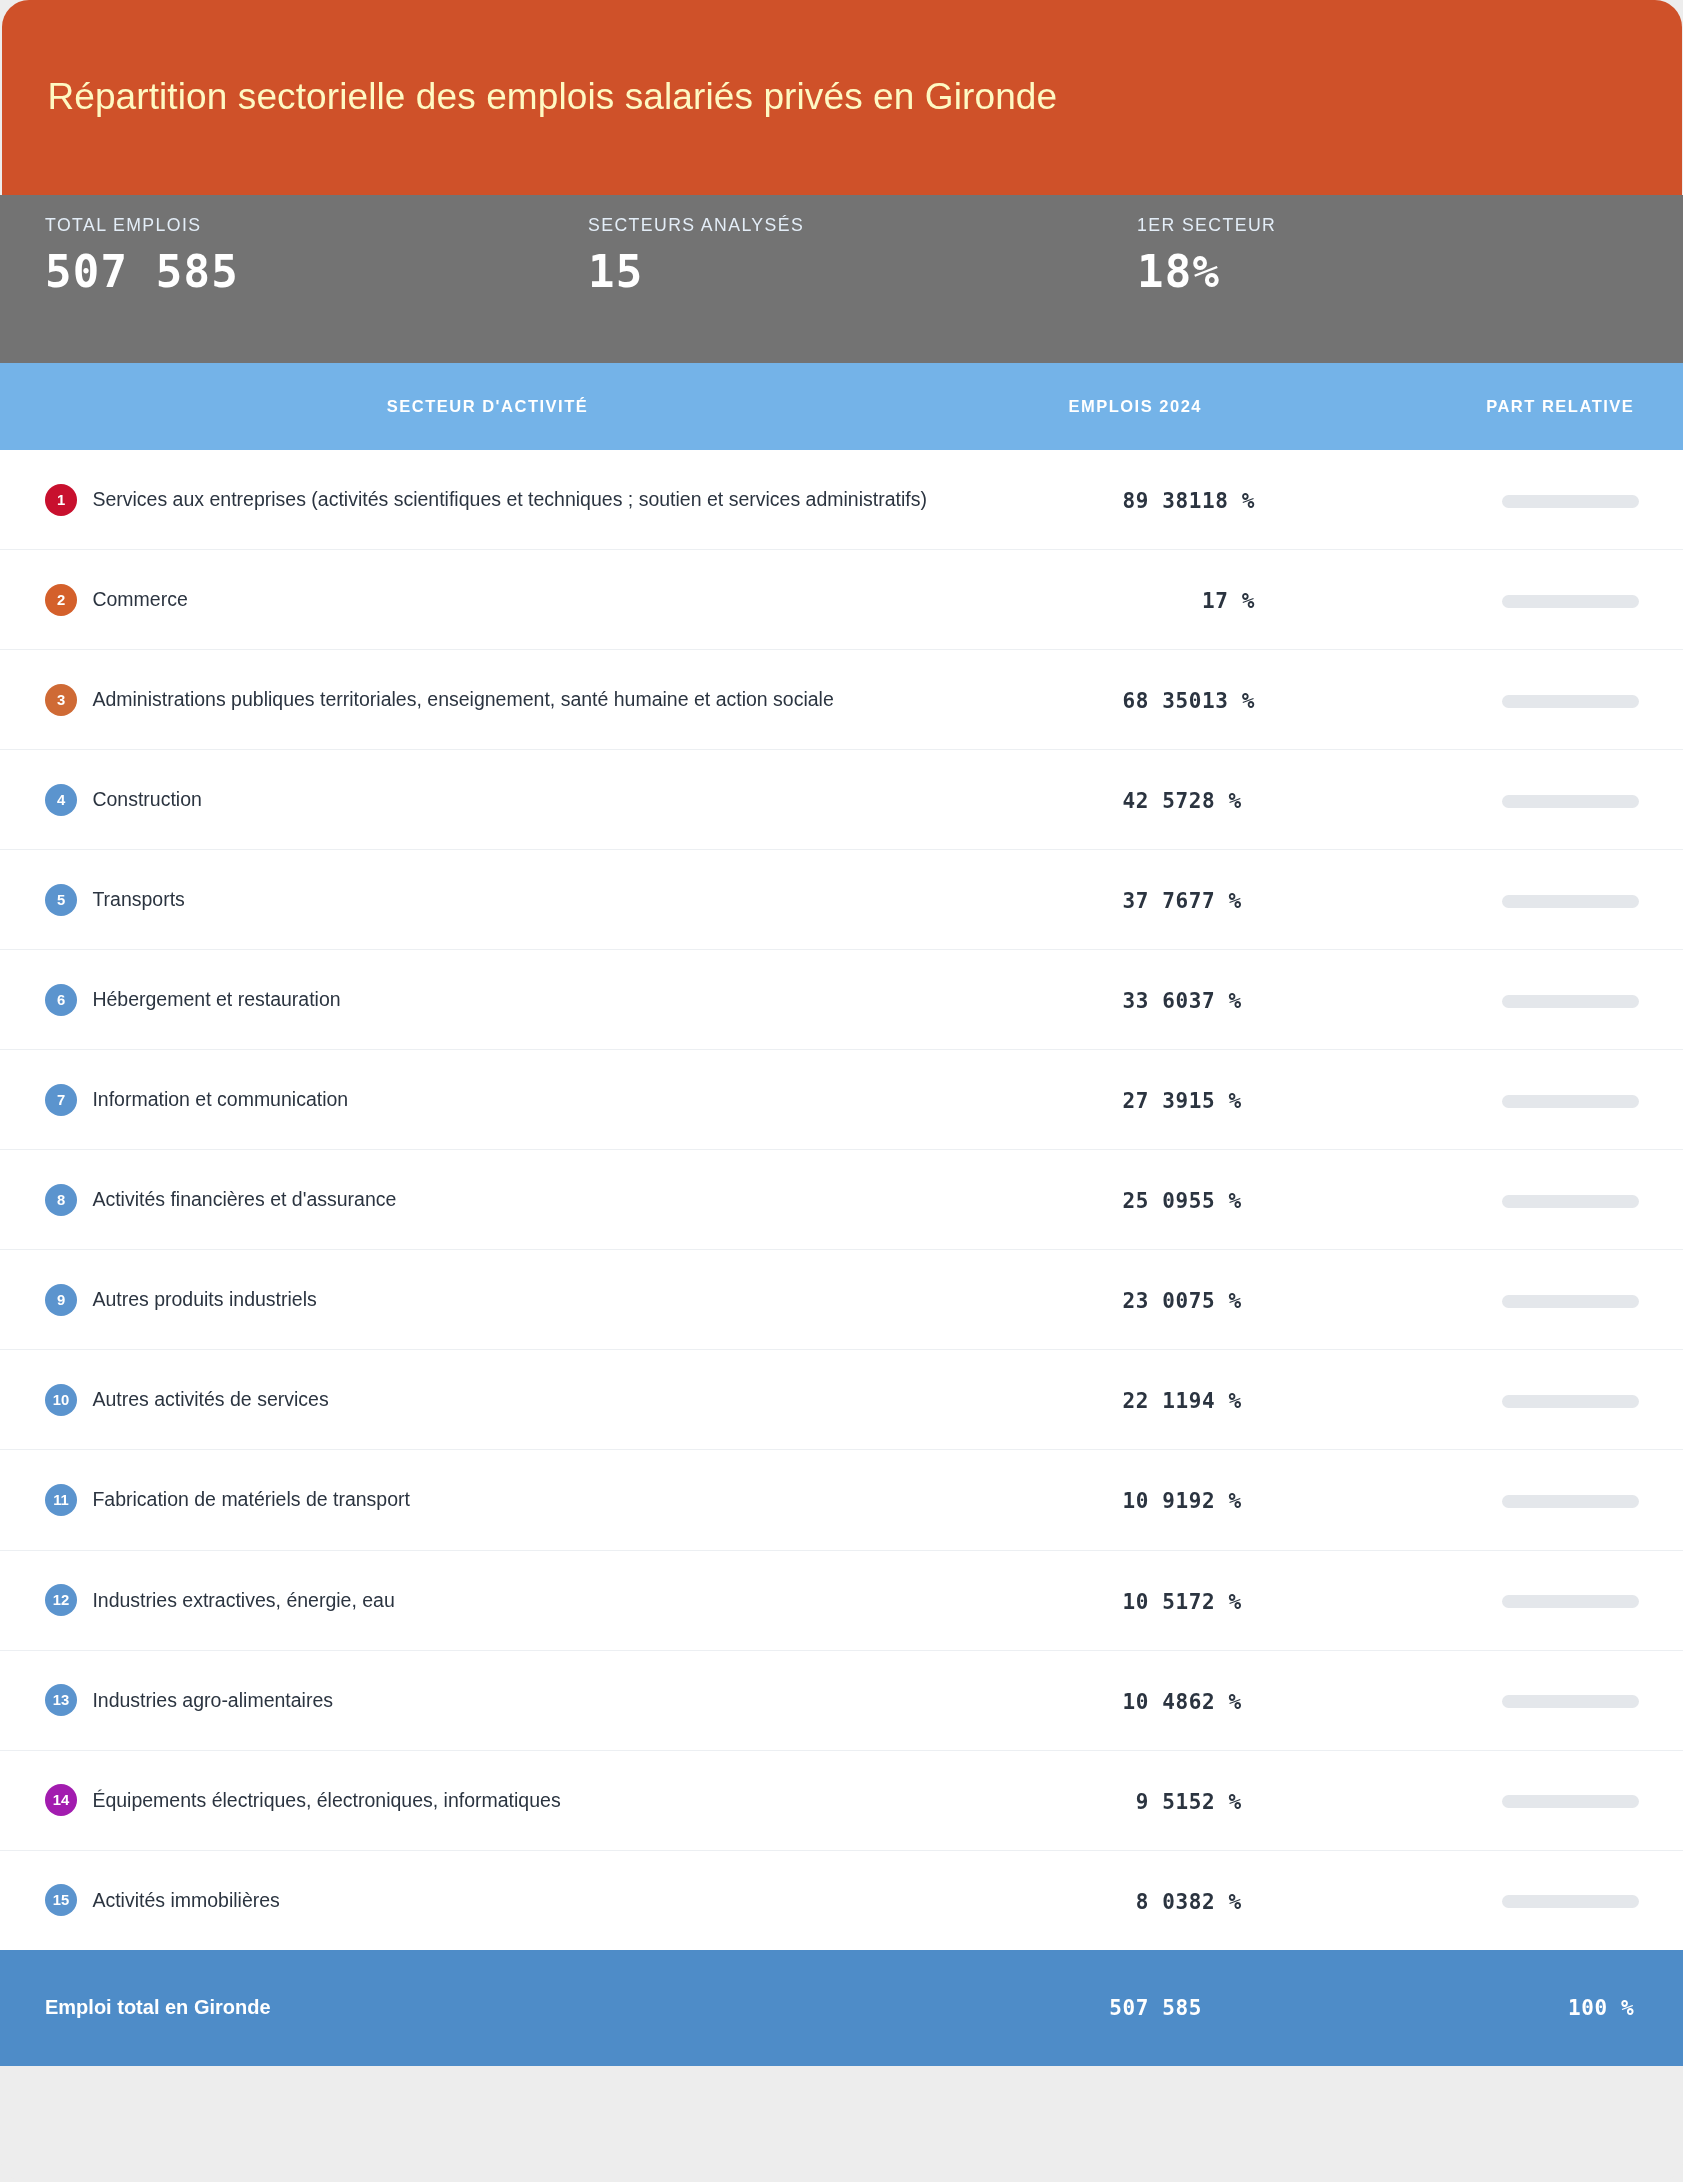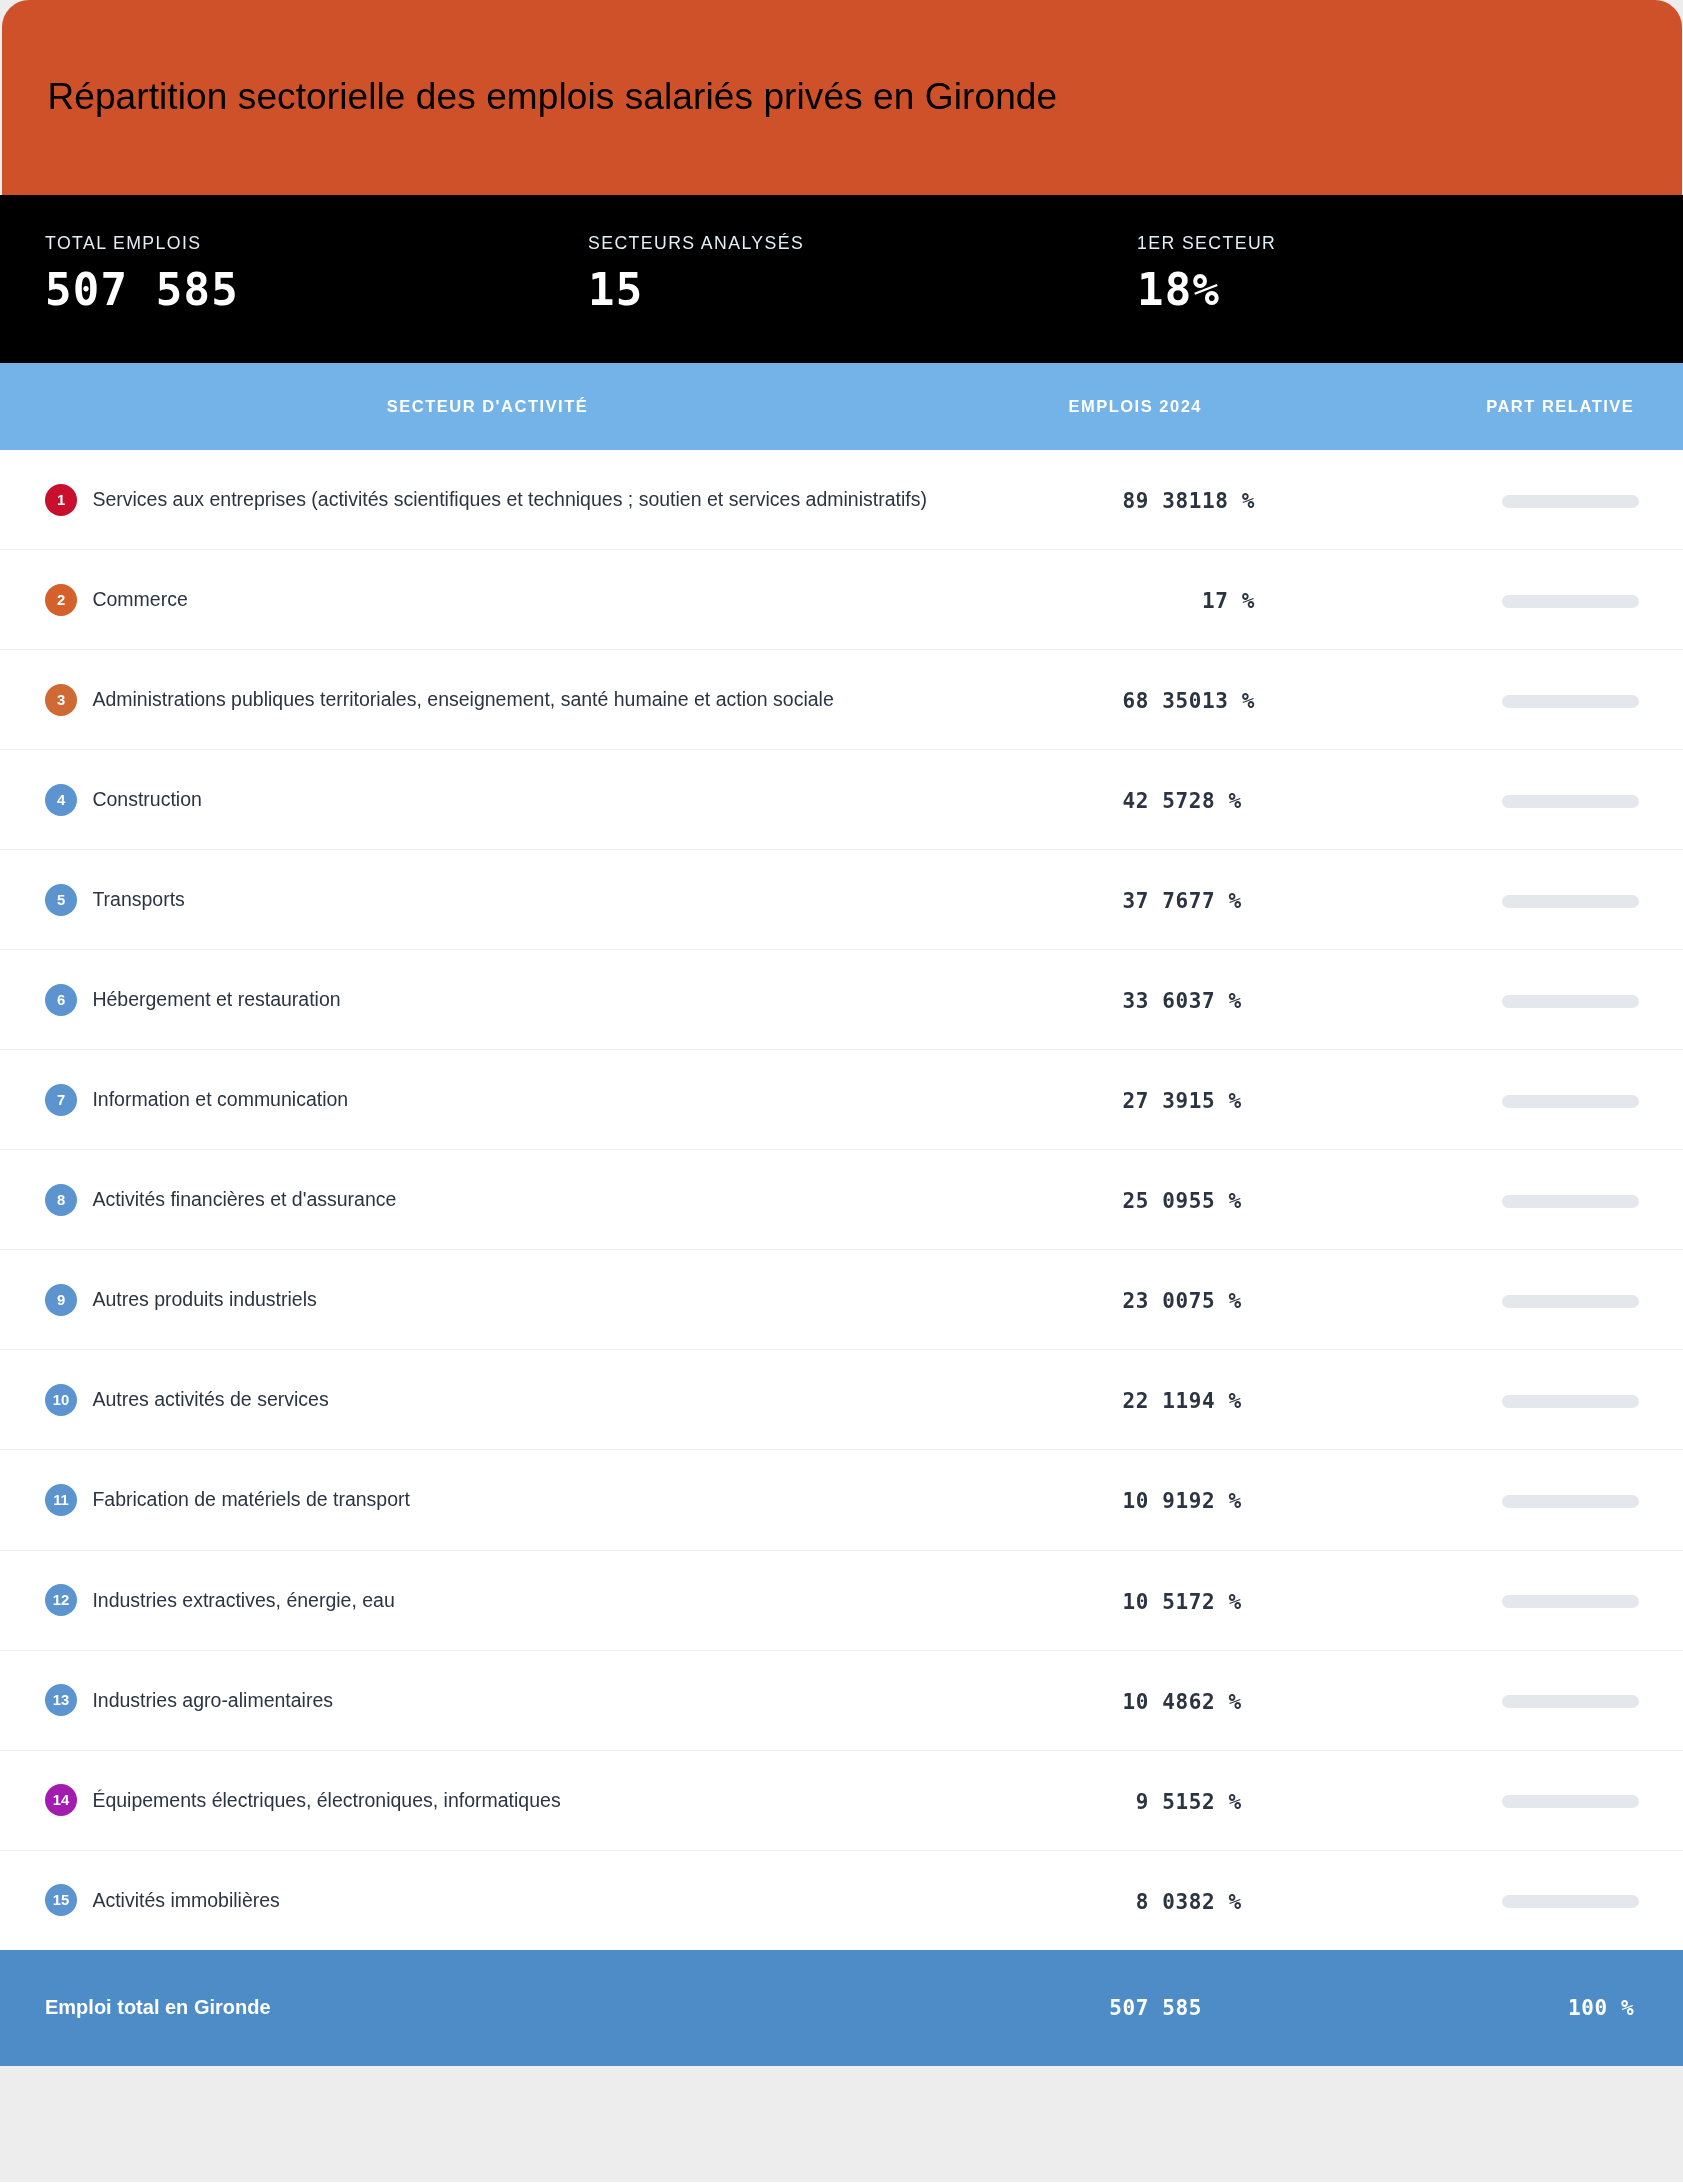--- a/index.html
+++ b/index.html
@@ -39,33 +39,33 @@
     background: #CF5129;
     border-top-left-radius: 27px;
     border-top-right-radius: 27px;
     height: 195px;
     padding: 0 45px;
     display: flex;
     align-items: center;
     margin: 0 2.4px;
   }
   .card-title {
-    color: #000000;
+    color: #fef9c3;
     font-size: 37px;
     font-weight: 400;
     letter-spacing: 0.1px;
     line-height: 1.15;
     white-space: nowrap;
   }
 
   
   .stats-strip {
-    background: #000000;
-    display: flex;
-    padding: 38px 45px 32px 45px;
+    background: #737373;
+    display: flex;
+    padding: 20px 45px 32px 45px;
     min-height: 168px;
   }
   .stat {
     flex: 0 0 auto;
   }
   .stat:nth-child(1) { width: 543px; }
   .stat:nth-child(2) { width: 549px; }
   .stat:nth-child(3) { width: 413px; }
 
   .stat-label {

